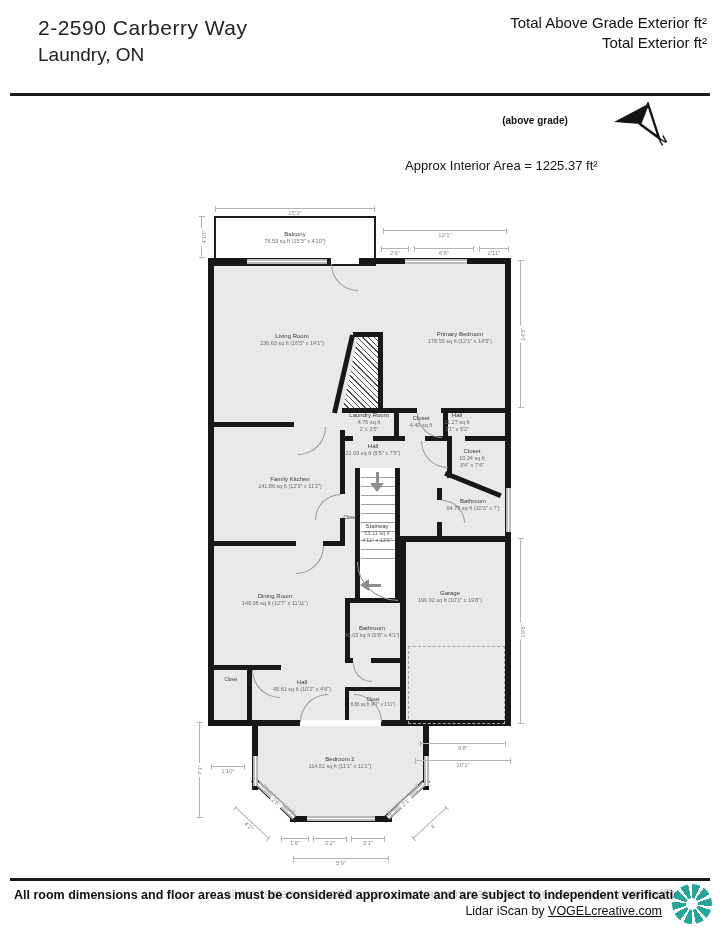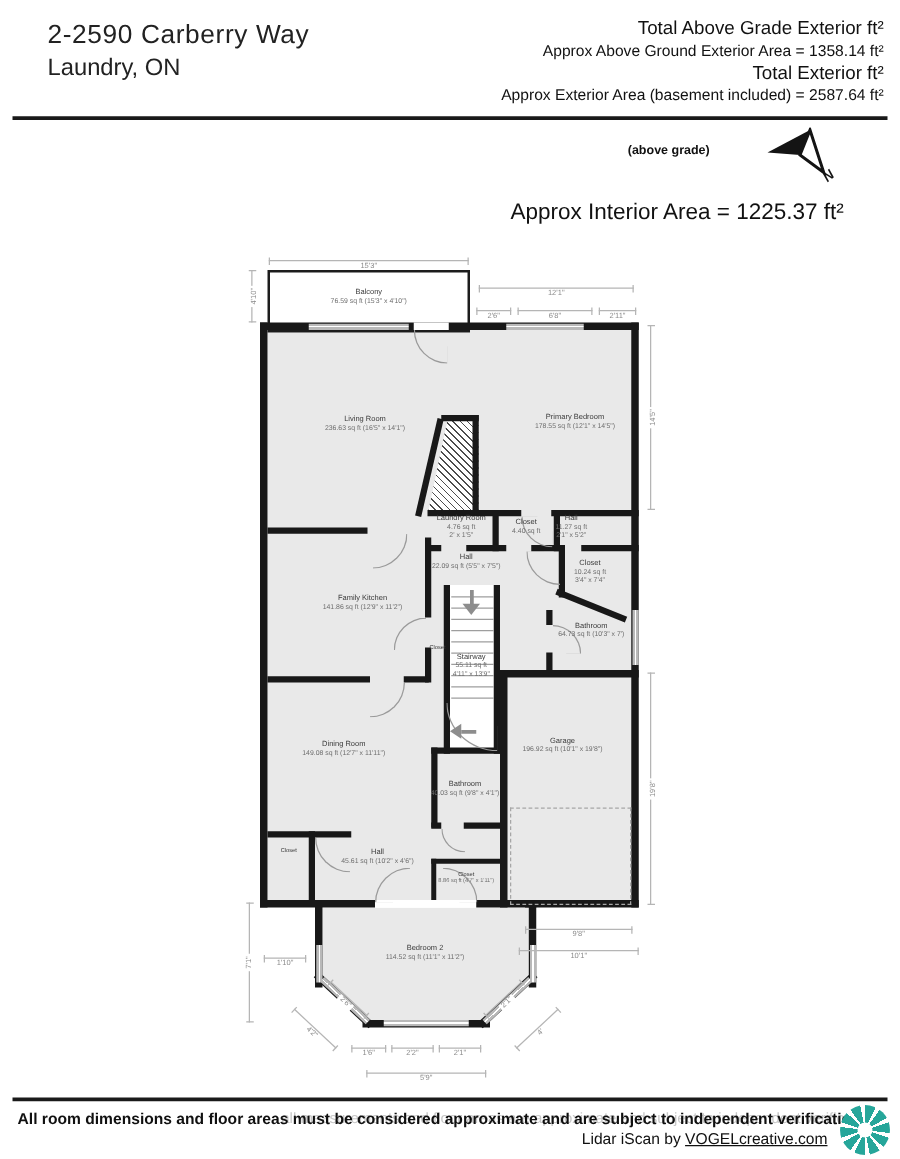--- a/index.html
+++ b/index.html
@@ -11,21 +11,21 @@
   #address .l1{font-size:21px;color:#222;letter-spacing:.5px}
   #address .l2{font-size:19px;color:#222;margin-top:4px}
   #totals{right:13px;top:13px;text-align:right;line-height:1.3}
   #totals .b{font-weight:normal;font-size:15px}
   #totals .d{font-size:12.5px}
   .rule{left:10px;width:700px;height:3px;background:#1a1a1a}
   
   #floor-title{left:425px;top:114px;width:220px;text-align:center}
   #floor-title .t{font-weight:bold;font-size:17px}
   #floor-title .s{font-weight:bold;font-size:10px;margin-top:1px}
-  #areas{left:405px;top:157px;width:270px;text-align:right;font-size:18px;line-height:1.35}
+  #areas{left:405px;top:157px;width:270px;text-align:left;font-size:13px;line-height:1.35}
   
   #plan{left:195px;top:200px;width:345px;height:672px}
   .fill{position:absolute;background:#e9e9e9}
   .w{position:absolute;background:#181818}
   .win{position:absolute;background:linear-gradient(to bottom,#b9b9b9 0 2px,#fff 2px 3px,#b9b9b9 3px 5px)}
   .winv{position:absolute;background:linear-gradient(to right,#b9b9b9 0 2px,#fff 2px 3px,#b9b9b9 3px 5px)}
   .gapw{position:absolute;background:#fff}
   .arc{position:absolute;border:0 solid #9a9a9a;background:transparent}
   .tread{position:absolute;width:34px;height:1px;background:#9e9e9e;left:166px}
   .room{position:absolute;text-align:center;transform:translate(-50%,-50%);white-space:nowrap;line-height:1.2}
@@ -57,23 +57,21 @@
 </style>
 </head>
 <body>
 
 <div class="abs" id="address">
   <div class="l1">2-2590 Carberry Way</div>
   <div class="l2">Laundry,  ON</div>
 </div>
 <div class="abs" id="totals">
   <div class="b">Total Above Grade Exterior ft²</div>
-  <div class="d">Approx Above Ground Exterior Area = 1358.14 ft²</div>
   <div class="b">Total Exterior ft²</div>
-  <div class="d">Approx Exterior Area (basement included) = 2587.64 ft²</div>
 </div>
 <div class="abs rule" style="top:93px"></div>
 
 <div class="abs" id="floor-title">
   <div class="s">(above grade)</div>
 </div>
 <svg class="abs" style="left:612px;top:102px" width="62" height="50" viewBox="0 0 62 50">
   <polygon points="2,20 36,2 28,22" fill="#141414"></polygon>
   <polygon points="36,2 47,36 28,22" fill="#fff" stroke="#141414" stroke-width="2.4"></polygon>
   <text x="50" y="44" font-size="11" font-weight="bold" font-style="italic" transform="rotate(-40 50 44)" fill="#141414">N</text>

